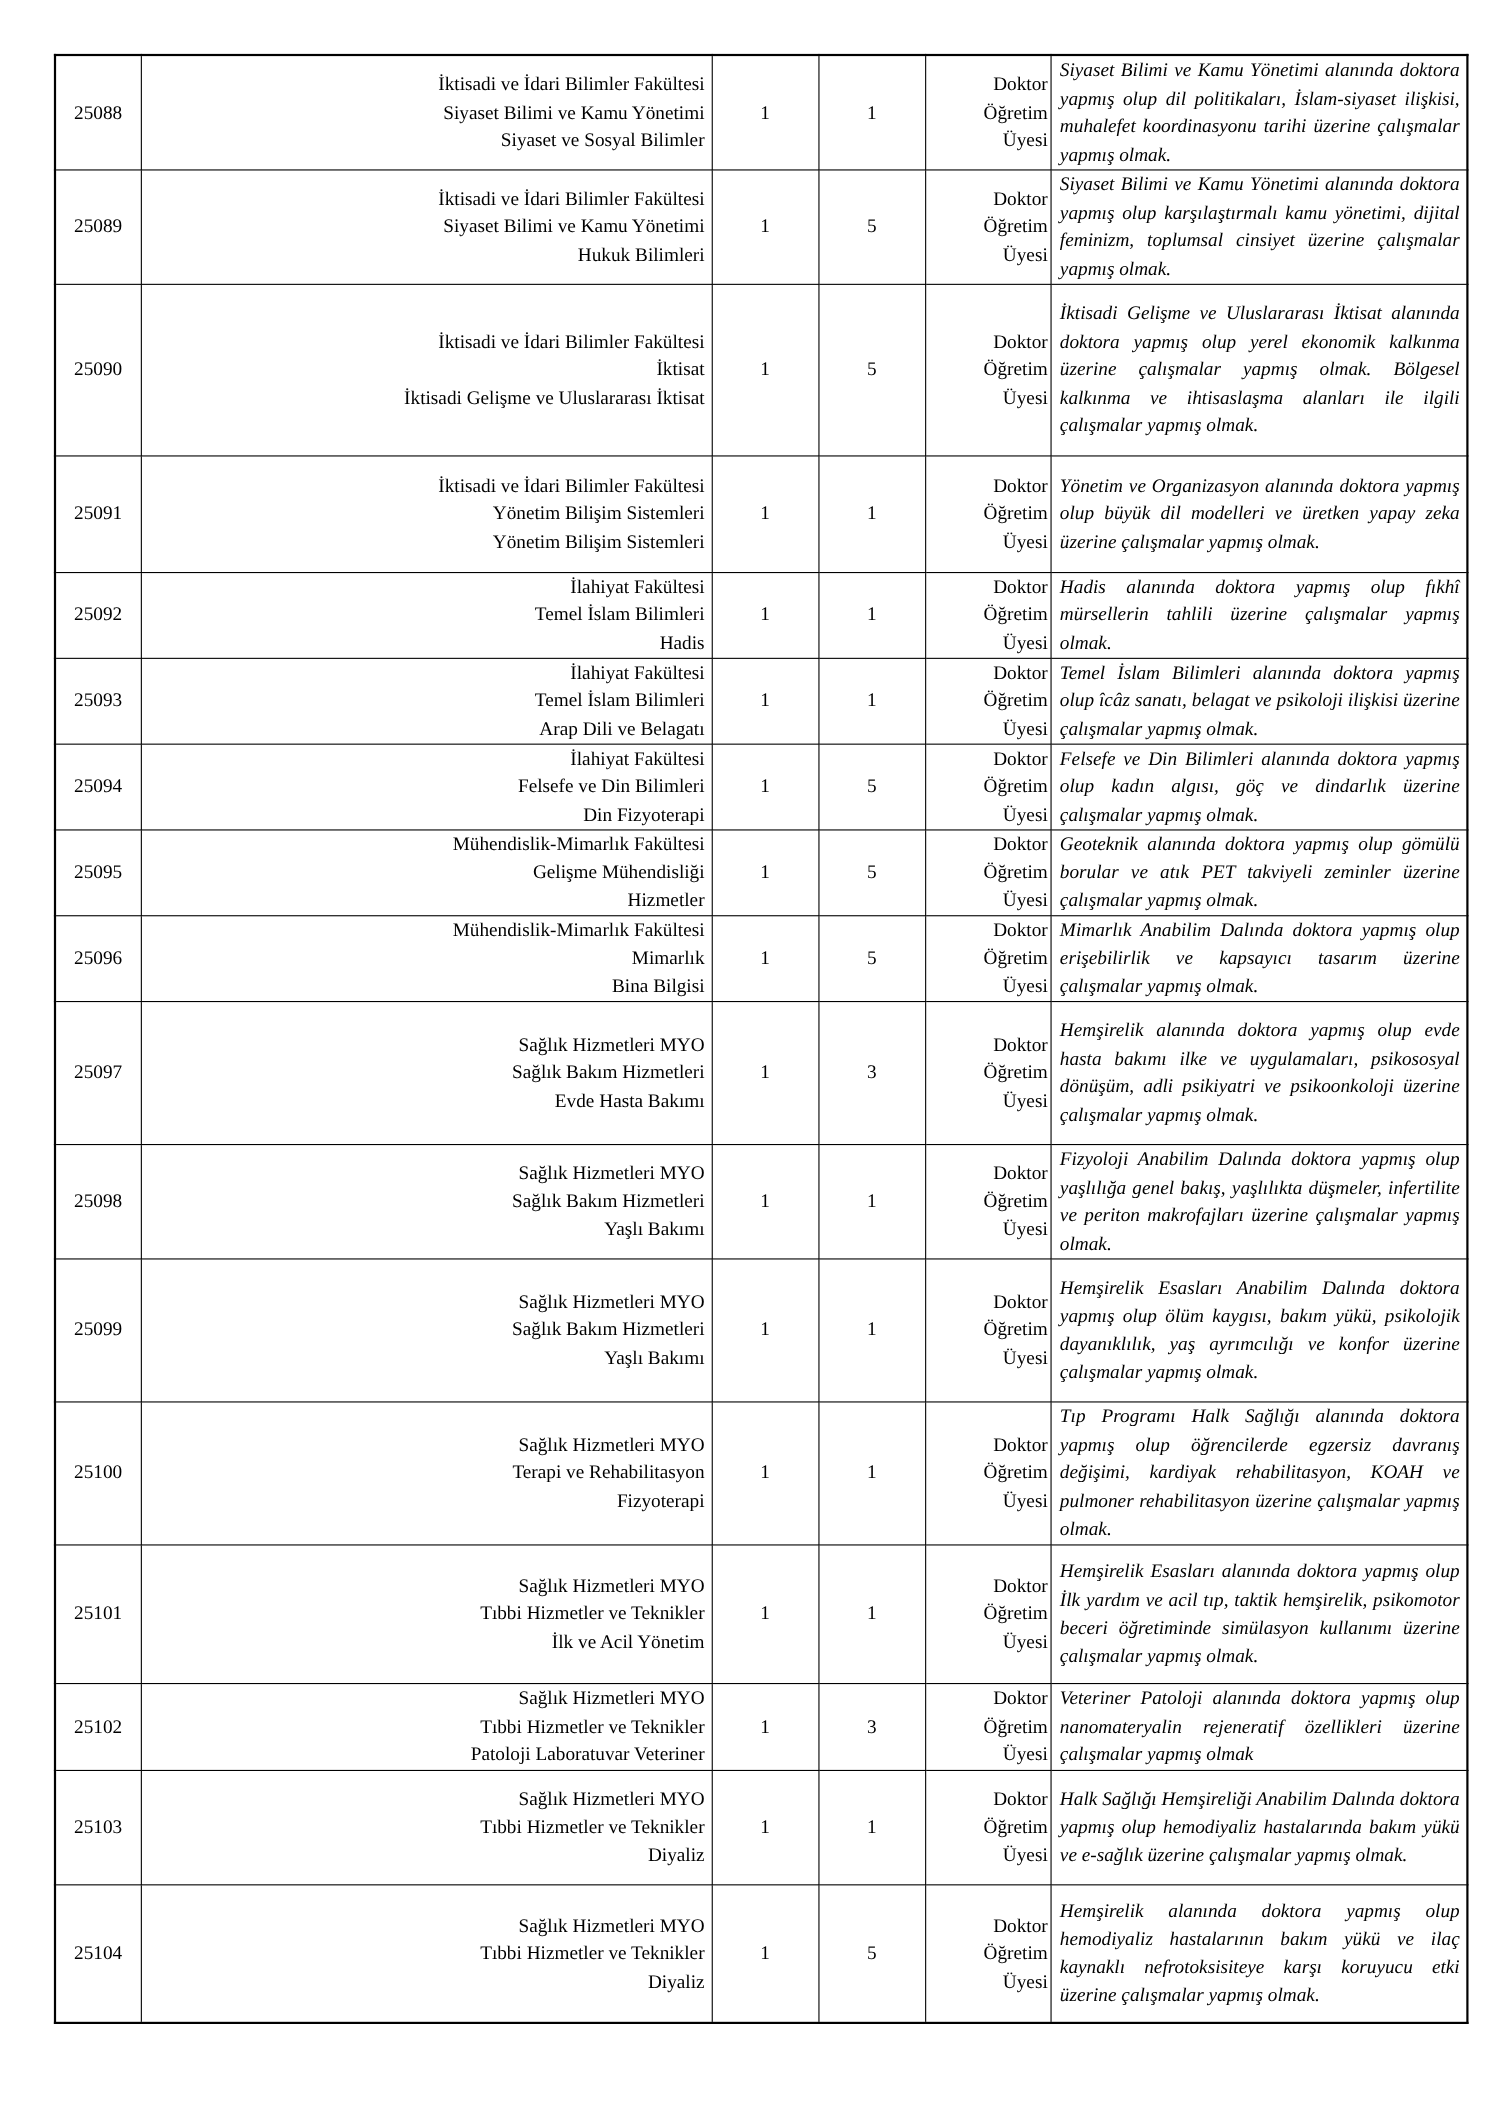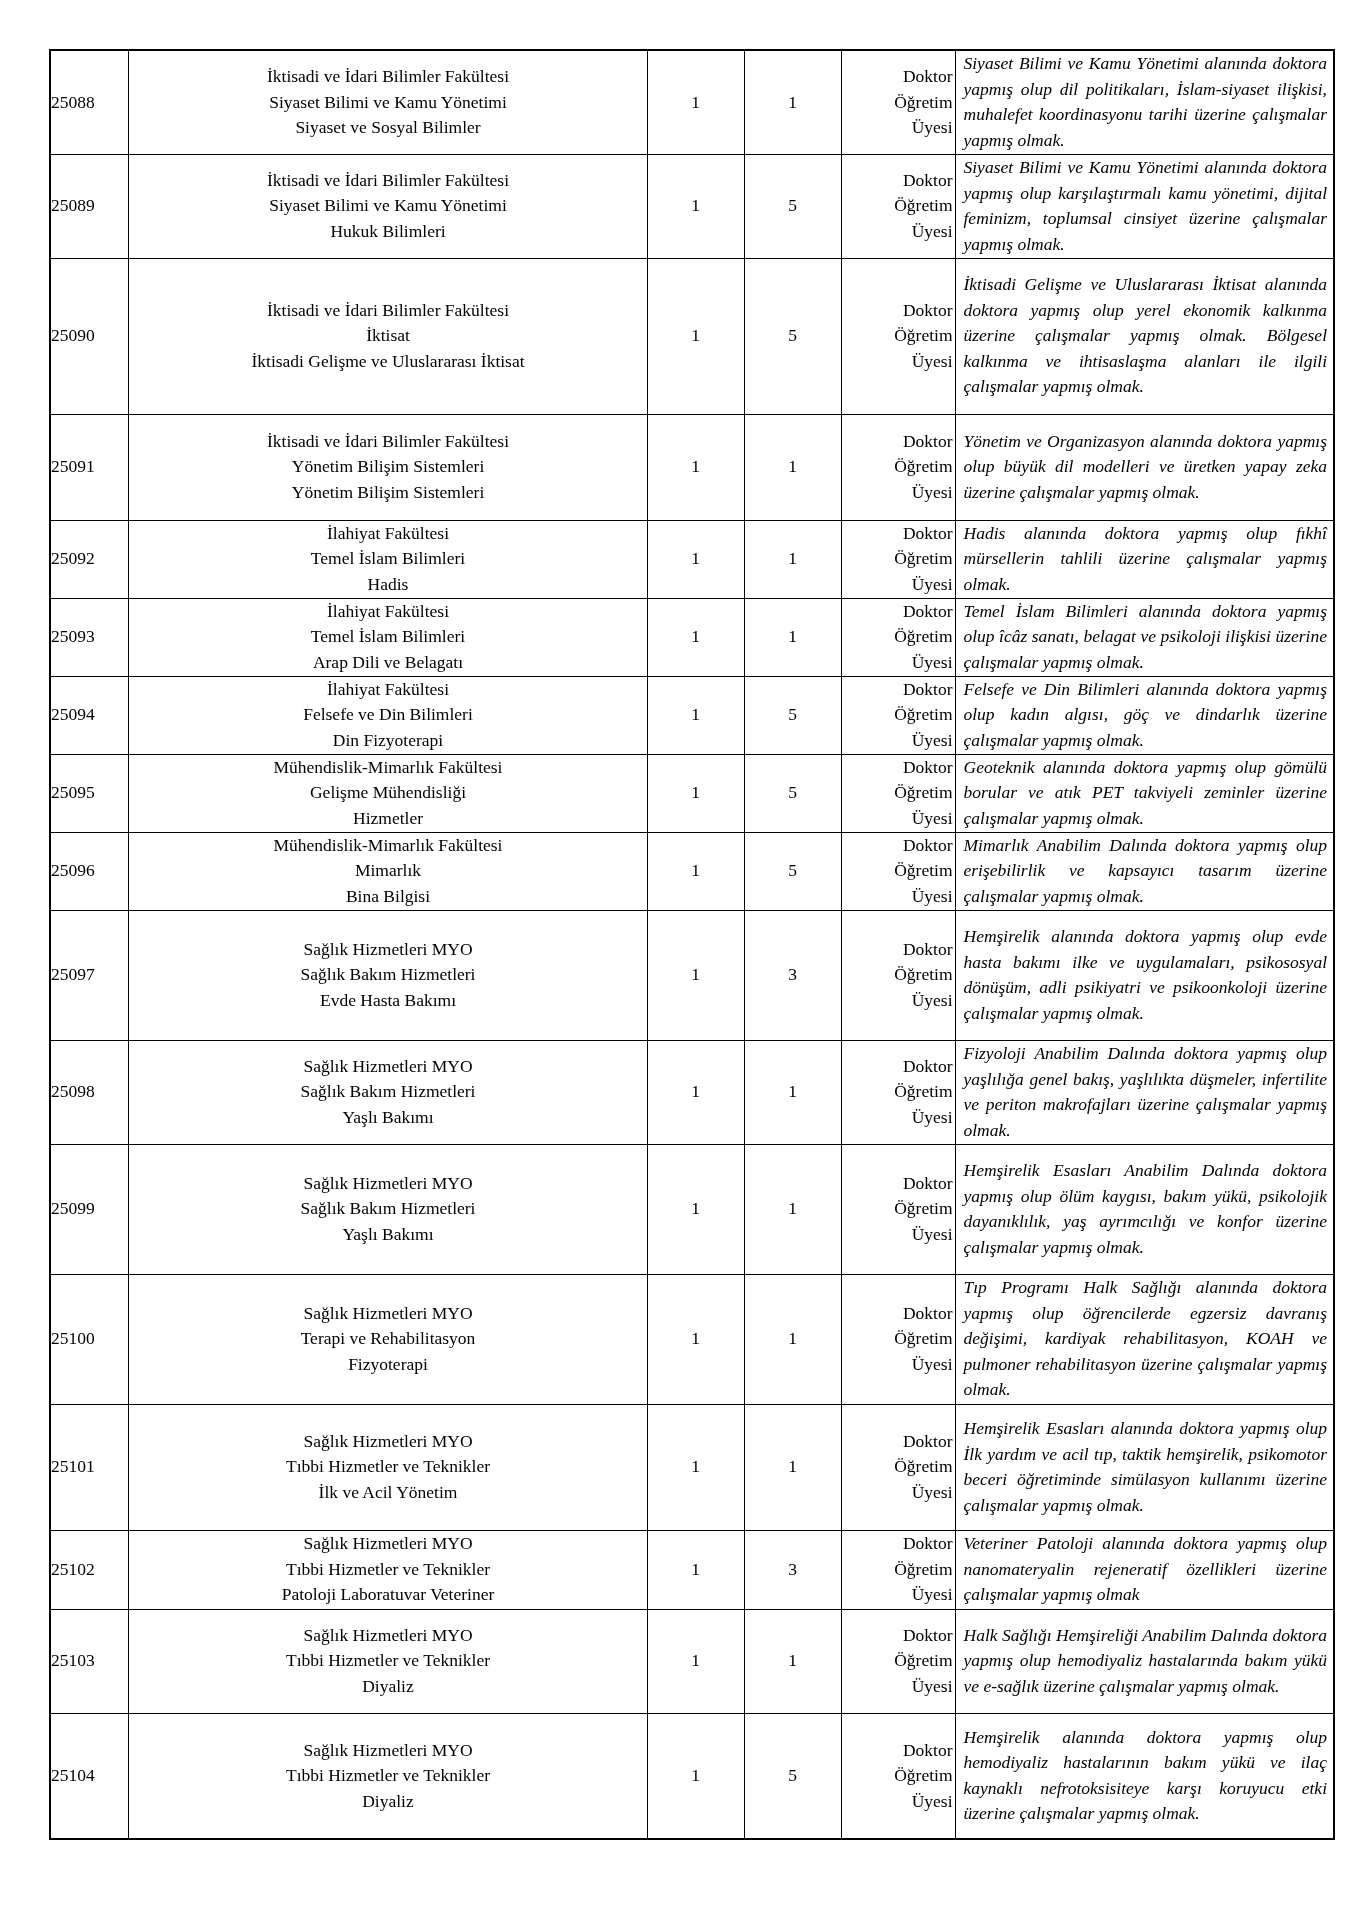--- a/index.html
+++ b/index.html
@@ -2,22 +2,22 @@
 <html><head>
 <meta charset="utf-8">
 <style>
   html, body { margin: 0; padding: 0; background: #ffffff; }
   body { width: 1358px; height: 1920px; position: relative; overflow: hidden;
          font-family: "Liberation Serif", "DejaVu Serif", serif; color: #000; }
   .page { position: absolute; left: 49px; top: 49px; width: 1284px; }
   table { border-collapse: collapse; width: 1284px; table-layout: fixed; }
   td { border: 1.5px solid #000; padding: 0 6px; font-size: 17.5px; line-height: 25.5px; vertical-align: middle; }
   table { border: 2px solid #000; }
-  td.code { padding: 0; margin-top: 41px; }
-  td.unit { text-align: center; padding-left: 7px; }
+  td.code { text-align: center; padding: 0; margin-top: 41px; }
+  td.unit { text-align: right; padding-left: 7px; }
   td.num  { text-align: center; padding: 0; }
   td.title{ text-align: right; padding: 0 2px; }
   td.req  { text-align: justify; text-align-last: left; padding: 0 6px 0 8px; hyphens: none; font-style: italic; }
   .line { display: block; }
 </style>
 </head>
 <body>
 
 <div class="page">
   <table>

